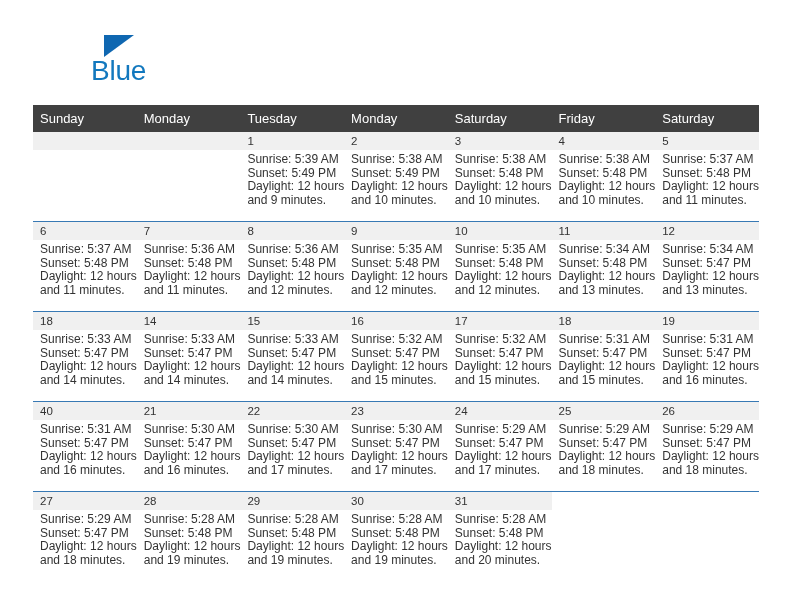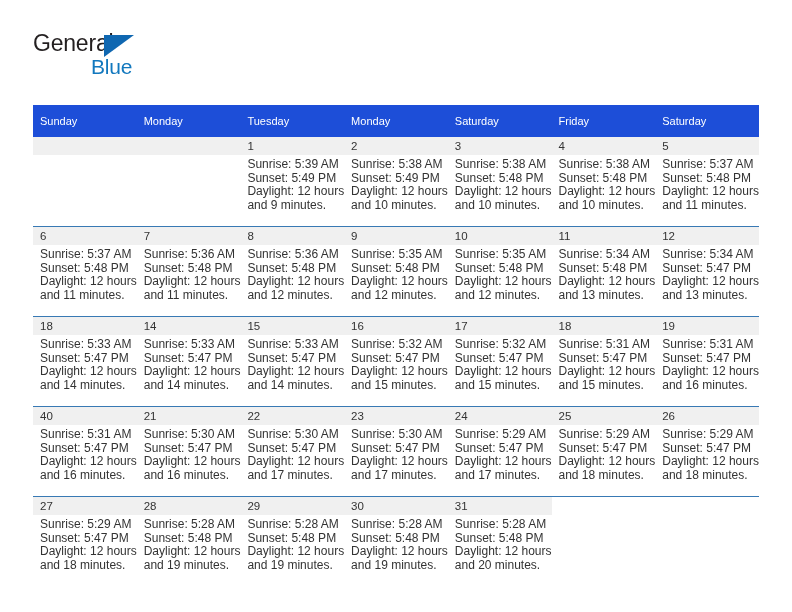--- a/index.html
+++ b/index.html
@@ -45,21 +45,21 @@
     left: 71px;
     top: 5px;
     width: 0; height: 0;
     border-left: 30px solid #0f67b1;
     border-bottom: 22px solid transparent;
   }
   .brand-blue {
     position: absolute;
     left: 58px;
     top: 25px;
-    font-size: 21px;
+    font-size: 28px;
     letter-spacing: -0.2px;
     color: #1278be;
     font-family: "Liberation Sans", sans-serif;
   }
   .title-block {
     position: absolute;
     right: 34px;
     top: 28px;
     text-align: right;
   }
@@ -82,27 +82,27 @@
   
   .calendar {
     position: absolute;
     left: 33px;
     top: 105px;
     width: 726px;
     border-collapse: collapse;
     table-layout: fixed;
   }
   .calendar th {
-    background: #1d4ed8;
+    background: #404040;
     color: #ffffff;
-    font-size: 11px;
+    font-size: 13px;
     font-weight: normal;
     text-align: left;
     padding: 4px 0 4px 7px;
-    height: 32px;
+    height: 27px;
     border: none;
   }
   .calendar td {
     vertical-align: top;
     width: 103.71px;
     height: 89px;
     padding: 0;
     border: none;
     border-top: 1px solid #3879b4;
     background: #ffffff;
@@ -135,21 +135,20 @@
     color: #333333;
   }
   .day-info div { white-space: nowrap; }
 </style>
 </head>
 <body>
 
 <div class="page-header">
 
   <div class="brand">
-    <span class="brand-general">General</span>
     <span class="brand-triangle"></span>
     <span class="brand-blue">Blue</span>
   </div>
 
   <div class="title-block">
   </div>
 
 </div>
 
 <table class="calendar">

